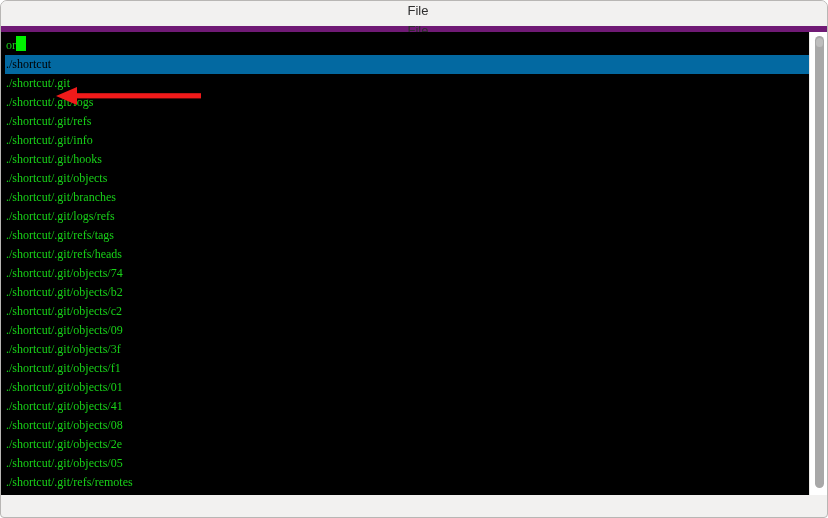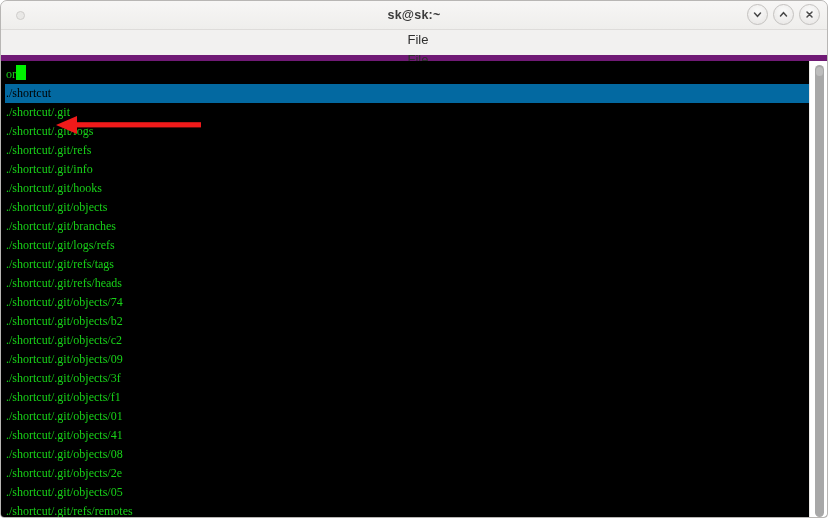--- a/index.html
+++ b/index.html
@@ -169,41 +169,20 @@
     width: 150px;
     height: 22px;
     pointer-events: none;
   }
 </style>
 </head>
 <body>
 
 <div class="window">
 
-  <div class="titlebar">
-    <div class="tb-dot"></div>
-    <div class="title-text">sk@sk:~</div>
-    <div class="win-controls">
-      <div class="wc">
-        <svg width="11" height="11" viewBox="0 0 11 11">
-            <path d="M2.5 4 L5.5 7.3 L8.5 4"></path>
-          </svg>
-      </div>
-      <div class="wc">
-        <svg width="11" height="11" viewBox="0 0 11 11">
-            <path d="M2.5 7 L5.5 3.7 L8.5 7"></path>
-          </svg>
-      </div>
-      <div class="wc">
-        <svg width="11" height="11" viewBox="0 0 11 11">
-            <path d="M3 3 L8 8 M8 3 L3 8"></path>
-          </svg>
-      </div>
-    </div>
-  </div>
 
   <div class="menubar">
     <div class="menu-item">File</div>
     <div class="menu-item">File</div>
     <div class="menu-item">File</div>
     <div class="menu-item">Search</div>
     <div class="menu-item">Terminal</div>
     <div class="menu-item">View</div>
   </div>
 

